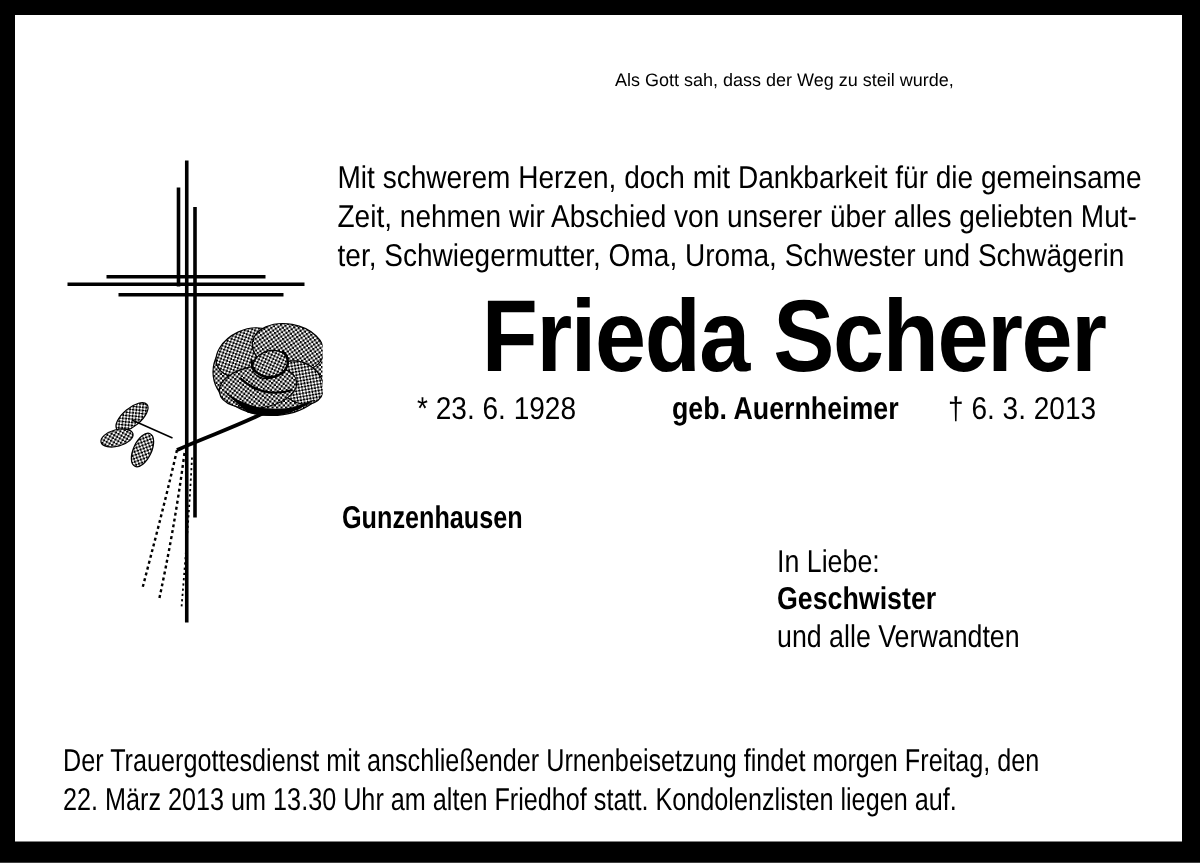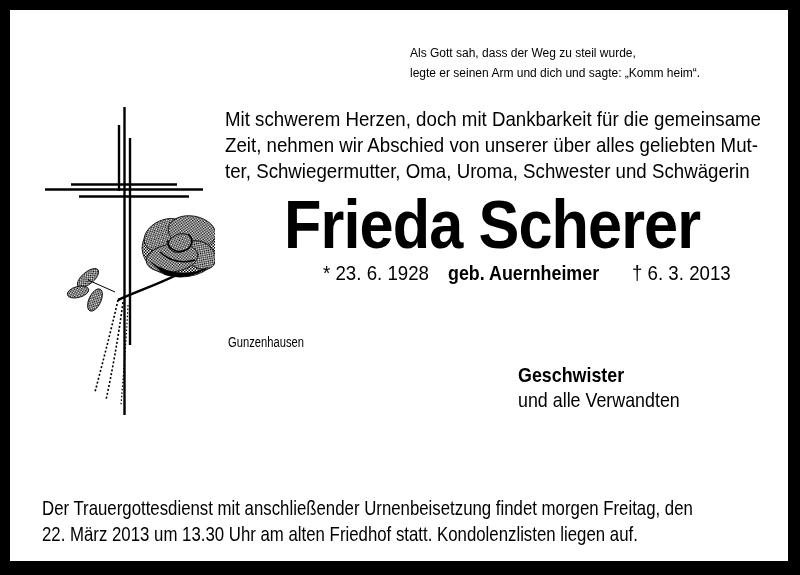--- a/index.html
+++ b/index.html
@@ -21,35 +21,35 @@
   .line { white-space: nowrap; }
   .cond  { display: inline-block; transform: scaleX(0.89); transform-origin: 0 50%; white-space: nowrap; }
   .cond85{ display: inline-block; transform: scaleX(0.85); transform-origin: 0 50%; white-space: nowrap; }
   .cond80{ display: inline-block; transform: scaleX(0.80); transform-origin: 0 50%; white-space: nowrap; }
   .b { font-weight: 700; }
 
   .epigraph { left: 410px; top: 43px; font-size: 12px; line-height: 20px; }
   .intro    { left: 225px; top: 106px; font-size: 21px; line-height: 26px; }
   .intro .row { height: 26px; }
 
-  .name-wrap { left: 225px; top: 185px; width: 535px; height: 80px; text-align: center; }
+  .name-wrap { left: 225px; top: 185px; width: 535px; height: 80px; text-align: right; }
   .name {
     display: inline-block;
     font-size: 68px; font-weight: 700;
     letter-spacing: -1px;
     transform: scaleX(0.9); transform-origin: 50% 50%;
     white-space: nowrap;
   }
 
   .dates { top: 261px; font-size: 21px; }
-  .birth  { left: 278px; margin-left: 45px; }
+  .birth  { left: 278px; }
   .maiden { left: 448px; font-weight: 700; }
   .death  { left: 632px; }
 
-  .place { left: 228px; top: 334px; font-size: 14px; font-weight: 400; }
+  .place { left: 228px; top: 334px; font-size: 21px; font-weight: 700; }
 
   .mourners { left: 518px; top: 362px; font-size: 21px; line-height: 25px; }
   .mourners .row { height: 25px; }
 
   .funeral { left: 42px; top: 495px; font-size: 21px; line-height: 26px; }
   .funeral .row { height: 26px; }
 
   .art { left: 40px; top: 100px; }
 </style>
 </head>
@@ -98,40 +98,40 @@
       <ellipse cx="140" cy="143" rx="12" ry="9" transform="rotate(-20 140 143)"></ellipse>
     </g>
     <path d="M128,140 a12,10 0 1 0 20,-6" fill="none" stroke="#000" stroke-width="1.5"></path>
     <path d="M120,152 q15,14 35,8" fill="none" stroke="#000" stroke-width="1.5"></path>
     <path d="M108,160 q30,22 62,6 q-20,16 -45,9 z" fill="#000"></path>
   </g>
 </svg>
 
 <div class="abs epigraph">
   <div class="line">Als Gott sah, dass der Weg zu steil wurde,</div>
-  <div class="line">legte er seinen Arm und dich und sagte: „Komm heim“.</div>
 </div>
 
 <div class="abs intro">
   <div class="row"><span class="cond">Mit schwerem Herzen, doch mit Dankbarkeit für die gemeinsame</span></div>
   <div class="row"><span class="cond">Zeit, nehmen wir Abschied von unserer über alles geliebten Mut-</span></div>
   <div class="row"><span class="cond">ter, Schwiegermutter, Oma, Uroma, Schwester und Schwägerin</span></div>
 </div>
 
 <div class="abs name-wrap">
   <span class="name">Frieda Scherer</span>
 </div>
 
 <span class="abs dates birth"><span class="cond">* 23. 6. 1928</span></span>
 <span class="abs dates maiden"><span class="cond85">geb. Auernheimer</span></span>
 <span class="abs dates death"><span class="cond">† 6. 3. 2013</span></span>
 
 <div class="abs place"><span class="cond80">Gunzenhausen</span></div>
 
 <div class="abs mourners">
+  <div class="row"><span class="cond85">In Liebe:</span></div>
   <div class="row"><span class="cond85 b">Geschwister</span></div>
   <div class="row"><span class="cond85">und alle Verwandten</span></div>
 </div>
 
 <div class="abs funeral">
   <div class="row"><span class="cond80">Der Trauergottesdienst mit anschließender Urnenbeisetzung findet morgen Freitag, den</span></div>
   <div class="row"><span class="cond80">22. März 2013 um 13.30 Uhr am alten Friedhof statt. Kondolenzlisten liegen auf.</span></div>
 </div>
 
 </body></html>

